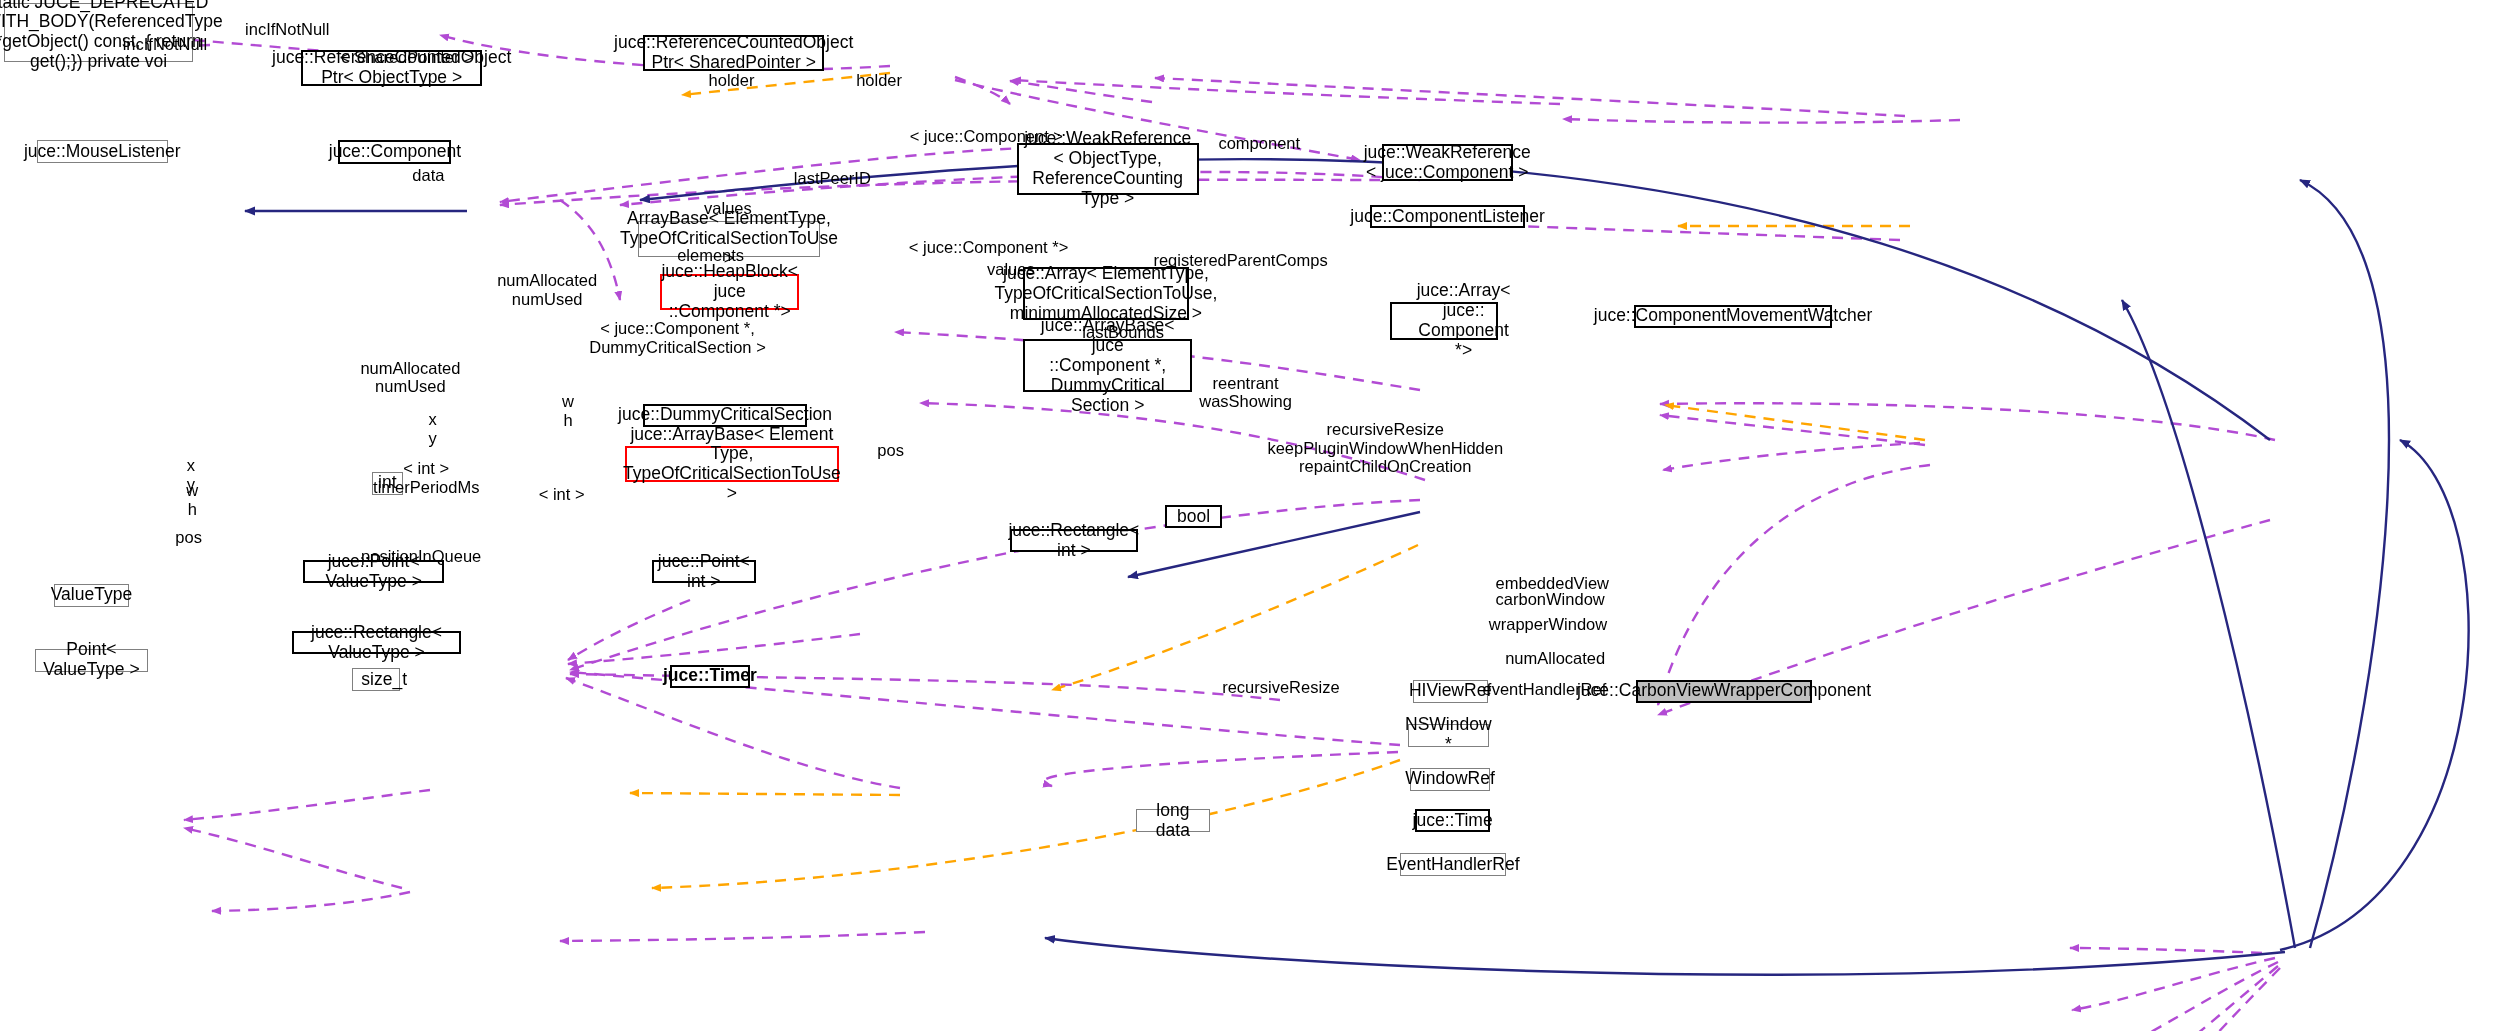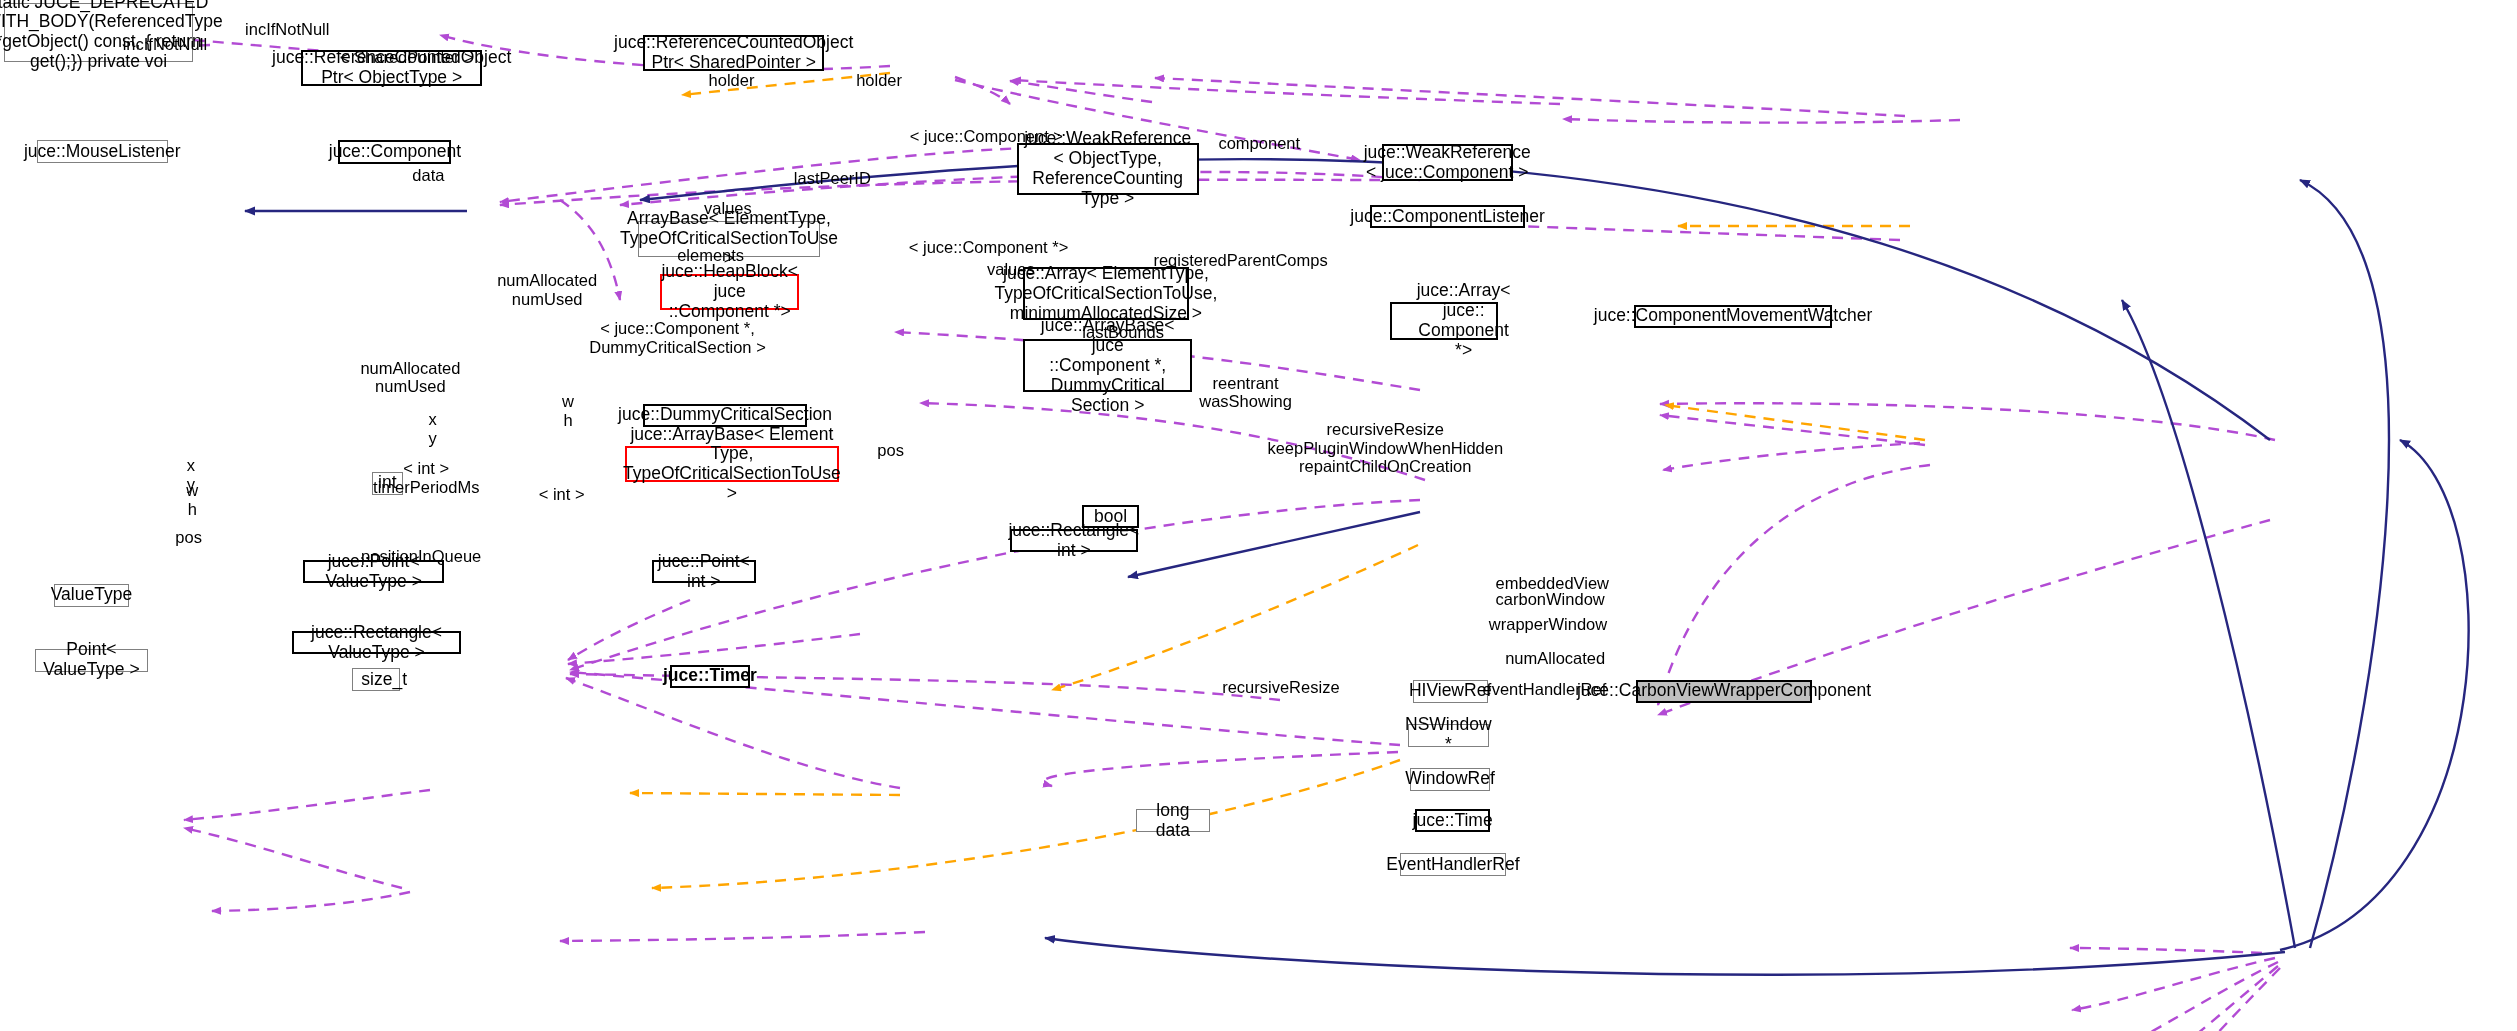--- a/index.html
+++ b/index.html
@@ -163,21 +163,21 @@
 minimumAllocatedSize &gt;</div>
     <div class="node solid" style="left: 1389.6px; top: 302.4px; width: 108px; height: 37.44px; padding-left: 44px;">juce::Array&lt; juce::
 Component *&gt;</div>
     <div class="node solid" style="left: 1023.12px; top: 339.12px; width: 169.2px; height: 53.28px;">juce::ArrayBase&lt; juce
 ::Component *, DummyCritical
 Section &gt;</div>
     <div class="node solid" style="left: 642.96px; top: 403.92px; width: 164.16px; height: 23.04px;">juce::DummyCriticalSection</div>
     <div class="node red" style="left: 624.96px; top: 446.4px; width: 213.84px; height: 36px;">juce::ArrayBase&lt; Element
 Type, TypeOfCriticalSectionToUse &gt;</div>
     <div class="node" style="left: 371.52px; top: 471.6px; width: 31.68px; height: 23.04px;">int</div>
-    <div class="node solid" style="left: 1082px; top: 505.44px; width: 57px; height: 23.04px;">bool</div>
+    <div class="node solid" style="left: 1165px; top: 505.44px; width: 57px; height: 23.04px;">bool</div>
     <div class="node solid" style="left: 1634.4px; top: 304.56px; width: 197.28px; height: 23.04px;">juce::ComponentMovementWatcher</div>
     <div class="node solid" style="left: 1010.16px; top: 529.2px; width: 127.44px; height: 23.04px;">juce::Rectangle&lt; int &gt;</div>
     <div class="node solid" style="left: 303.12px; top: 560.16px; width: 141.12px; height: 23.04px;">juce::Point&lt; ValueType &gt;</div>
     <div class="node solid" style="left: 651.6px; top: 560.16px; width: 104.4px; height: 23.04px;">juce::Point&lt; int &gt;</div>
     <div class="node" style="left: 54px; top: 583.92px; width: 74.88px; height: 23.04px;">ValueType</div>
     <div class="node solid" style="left: 292.32px; top: 631.44px; width: 168.48px; height: 23.04px;">juce::Rectangle&lt; ValueType &gt;</div>
     <div class="node" style="left: 34.56px; top: 648.72px; width: 113.76px; height: 23.04px;">Point&lt; ValueType &gt;</div>
     <div class="node" style="left: 352.08px; top: 668.16px; width: 48.24px; height: 23.04px; padding-left: 20px;">size_t</div>
     <div class="node solid" style="left: 670.32px; top: 664.56px; width: 79.2px; height: 23.04px; font-weight: bold;">juce::Timer</div>
     <div class="node" style="left: 1412.64px; top: 679.68px; width: 74.88px; height: 23.04px;">HIViewRef</div>

